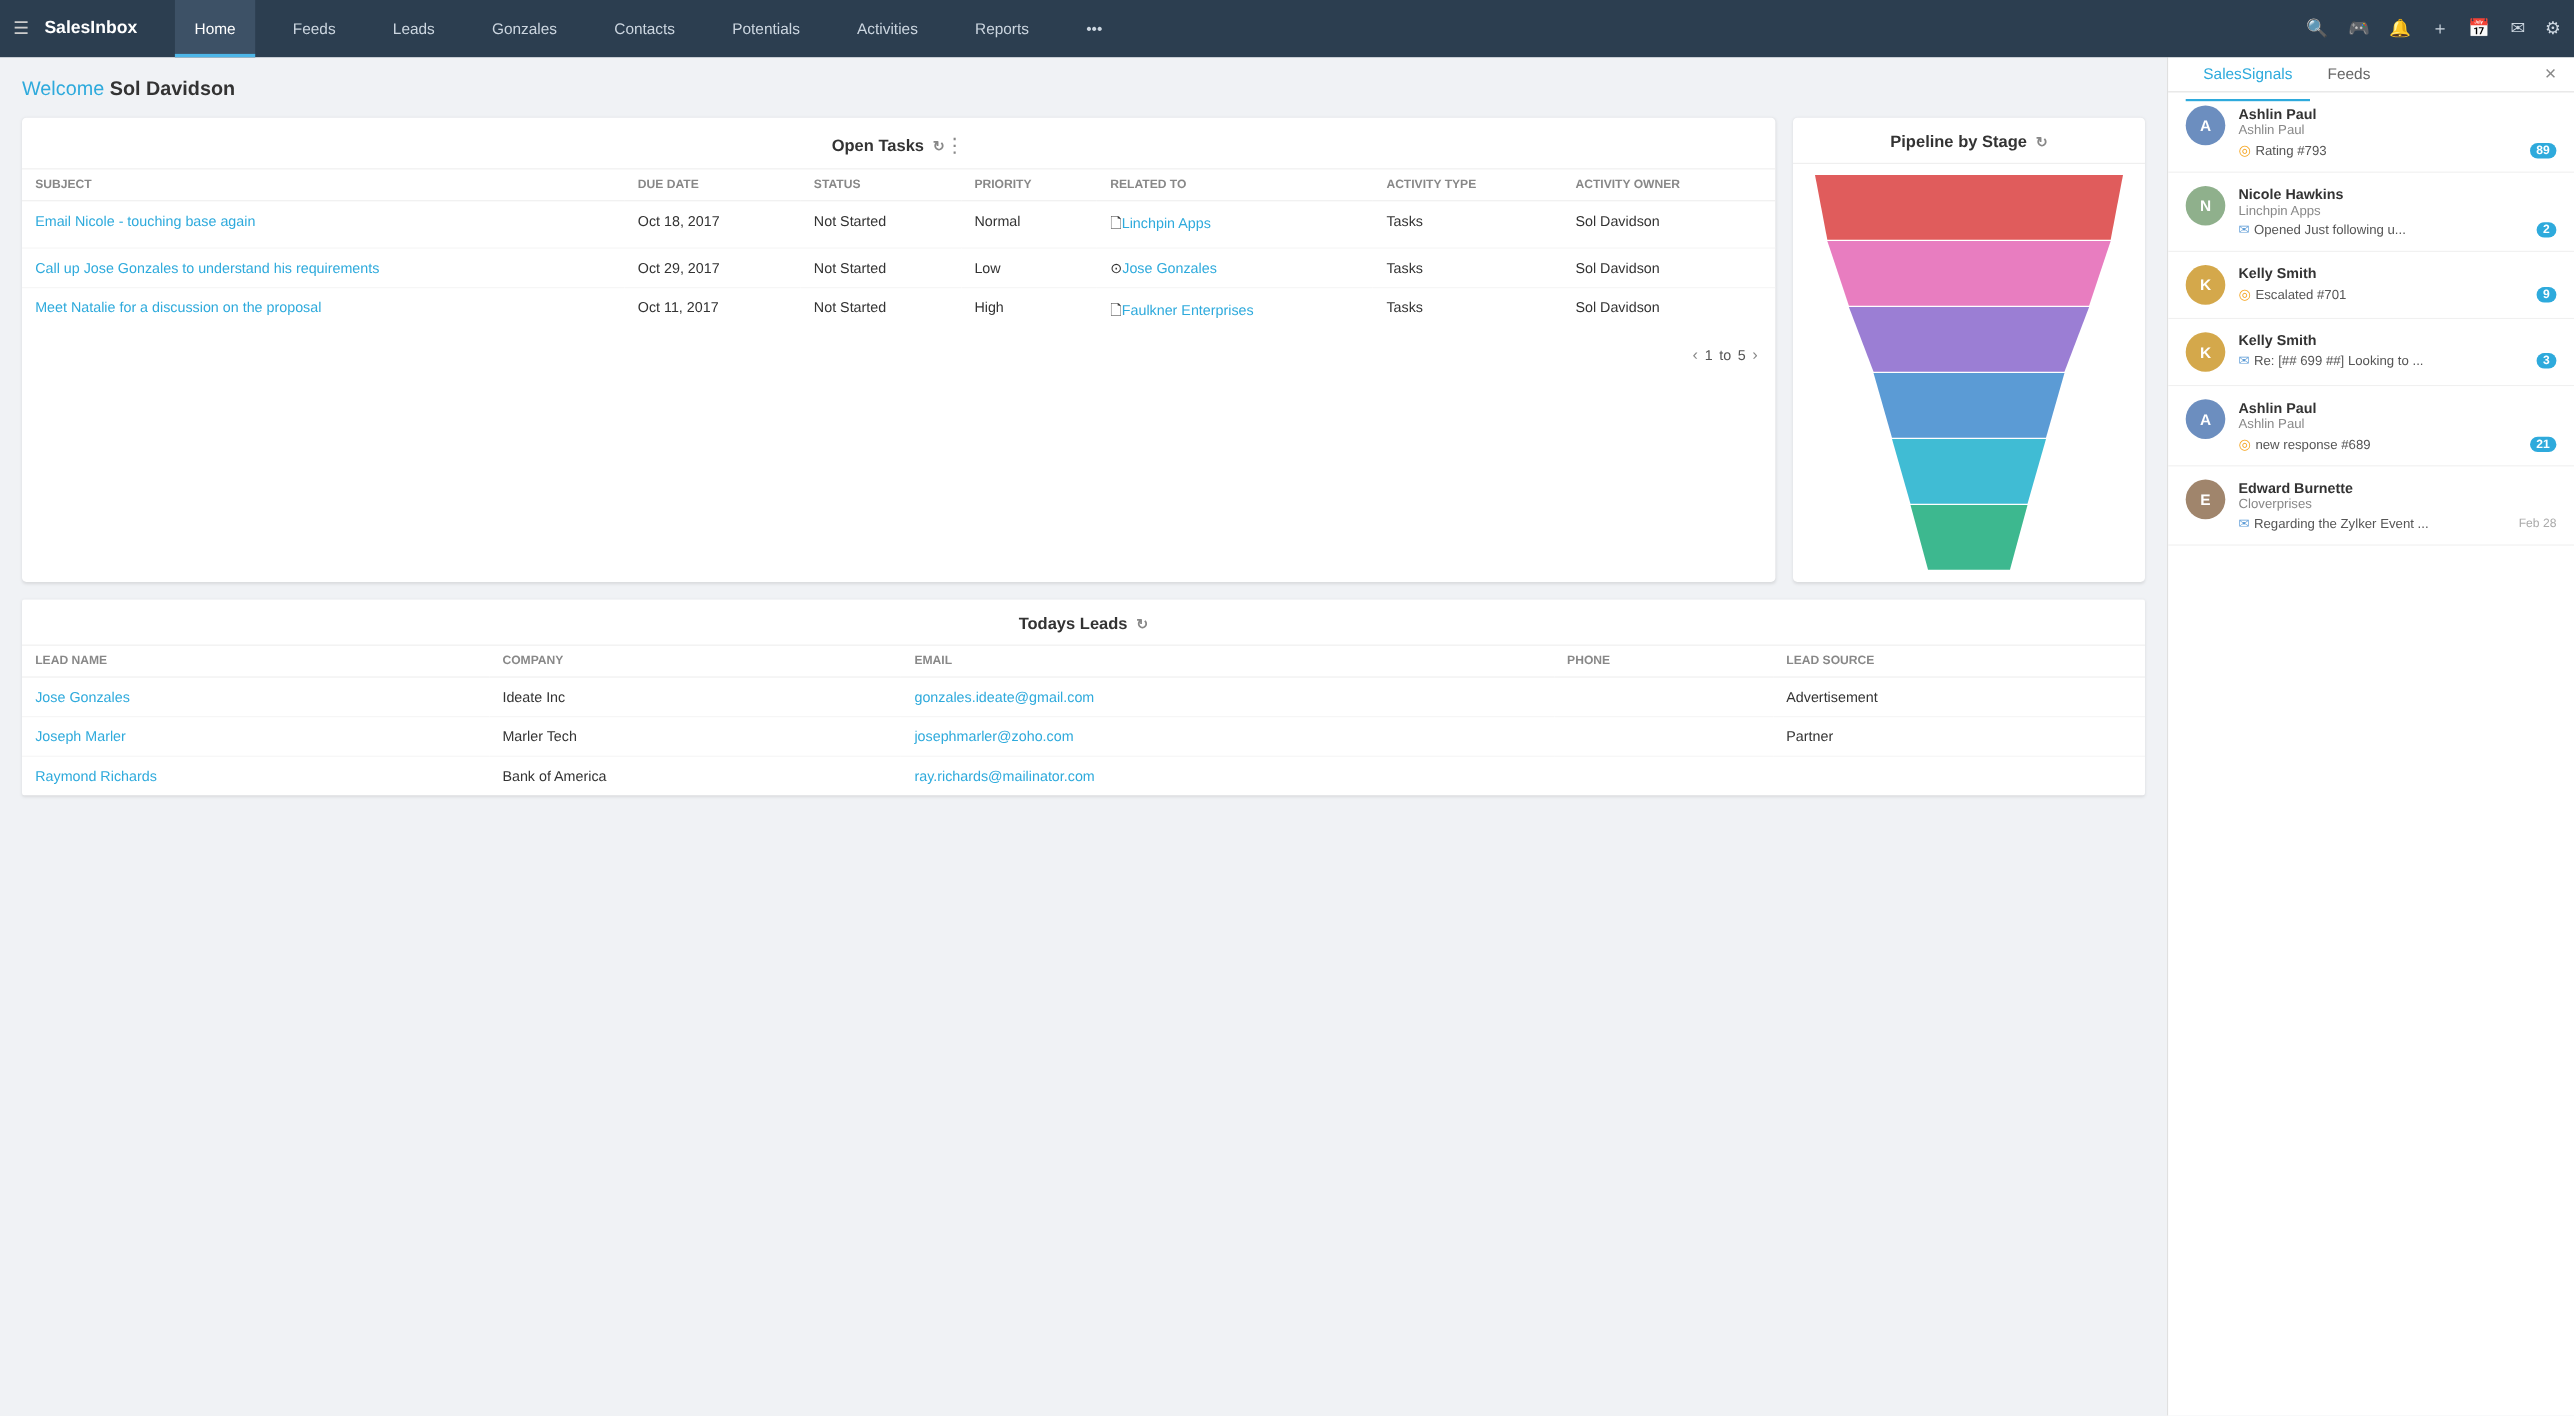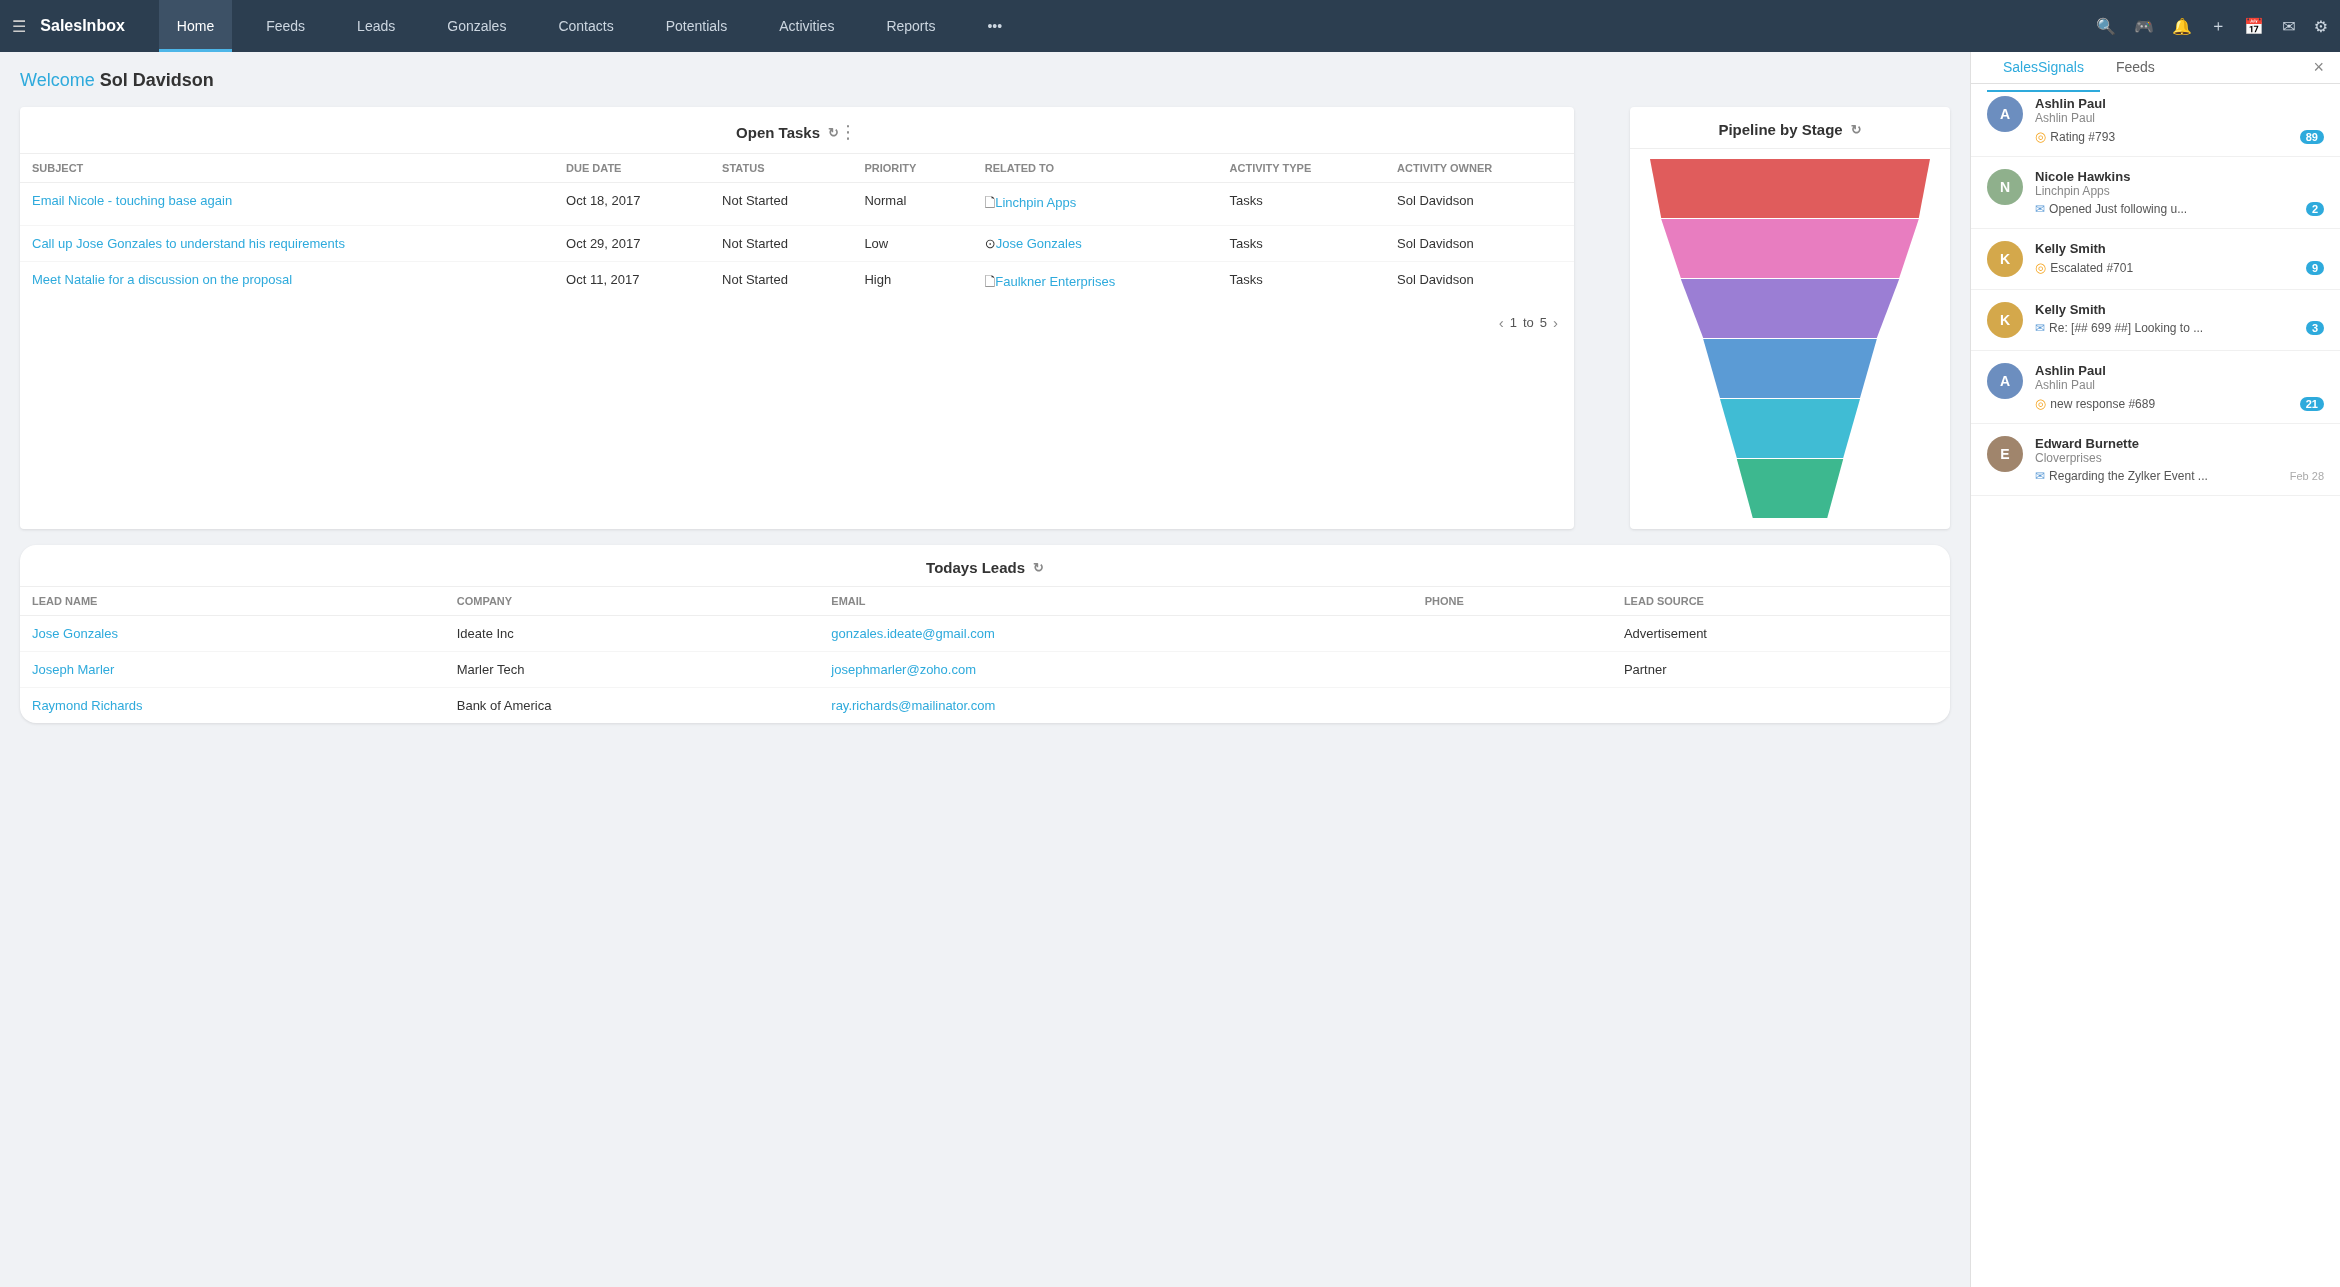--- a/index.html
+++ b/index.html
@@ -49,21 +49,21 @@
     .welcome-text { font-size: 18px; margin-bottom: 16px; color: #333; }
     .welcome-text .highlight { color: #2eaadc; font-weight: 400; }
     .welcome-text .name { font-weight: 600; }
 
     
     .cards-row { display: flex; gap: 16px; margin-bottom: 16px; }
     .card { background: #fff; border-radius: 4px; box-shadow: 0 1px 3px rgba(0,0,0,0.1); }
 
     
     .task-card { flex: 1; min-width: 0; }
-    .pipeline-card { width: 320px; flex-shrink: 0; margin-left: 40px; }
+    .pipeline-card { width: 320px; flex-shrink: 0; }
 
     .card-header {
       display: flex;
       align-items: center;
       justify-content: center;
       padding: 14px 16px 10px;
       border-bottom: 1px solid #eee;
     }
     .card-title { font-size: 15px; font-weight: 600; color: #333; display: flex; align-items: center; gap: 8px; }
     .refresh-icon { color: #888; cursor: pointer; font-size: 13px; }
@@ -89,21 +89,21 @@
 
     
     .pagination { display: flex; justify-content: flex-end; align-items: center; padding: 10px 16px 8px; gap: 6px; font-size: 13px; color: #555; }
     .pagination .nav-btn { cursor: pointer; color: #888; font-size: 15px; }
 
     
     .funnel-container { padding: 10px 12px; height: 380px; display: flex; align-items: center; justify-content: center; }
     .funnel-svg { width: 100%; height: 100%; }
 
     
-    .leads-card { background: #fff; border-radius: 16px; box-shadow: 0 1px 3px rgba(0,0,0,0.1); }
+    .leads-card { background: #fff; border-radius: 2px; box-shadow: 0 1px 3px rgba(0,0,0,0.1); }
 
     
     .signals-panel {
       width: 370px;
       flex-shrink: 0;
       background: #fff;
       border-left: 1px solid #e0e0e0;
       display: flex;
       flex-direction: column;
       height: 100%;

